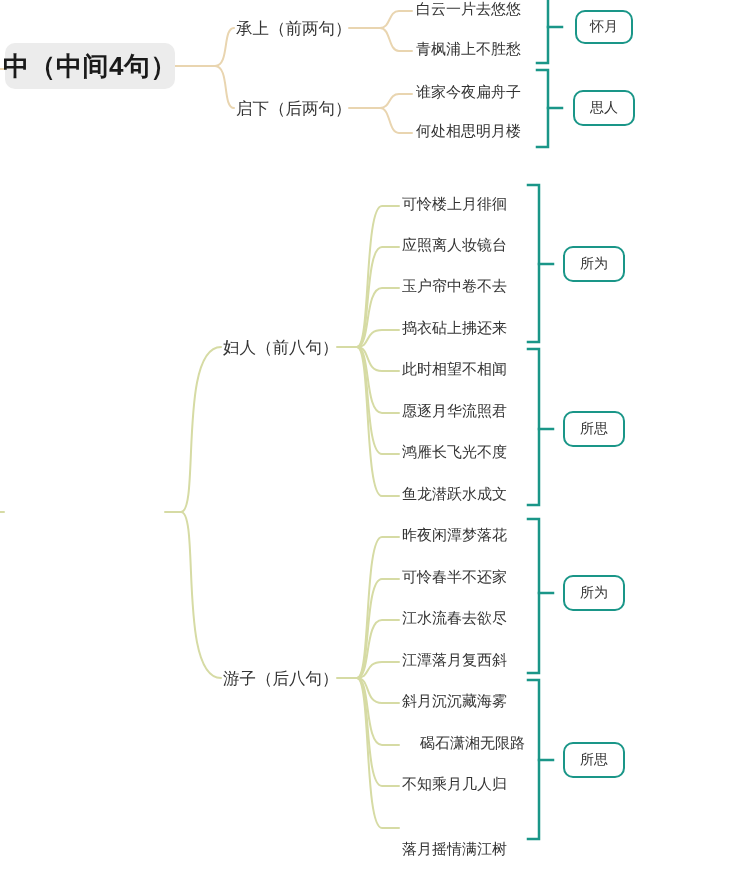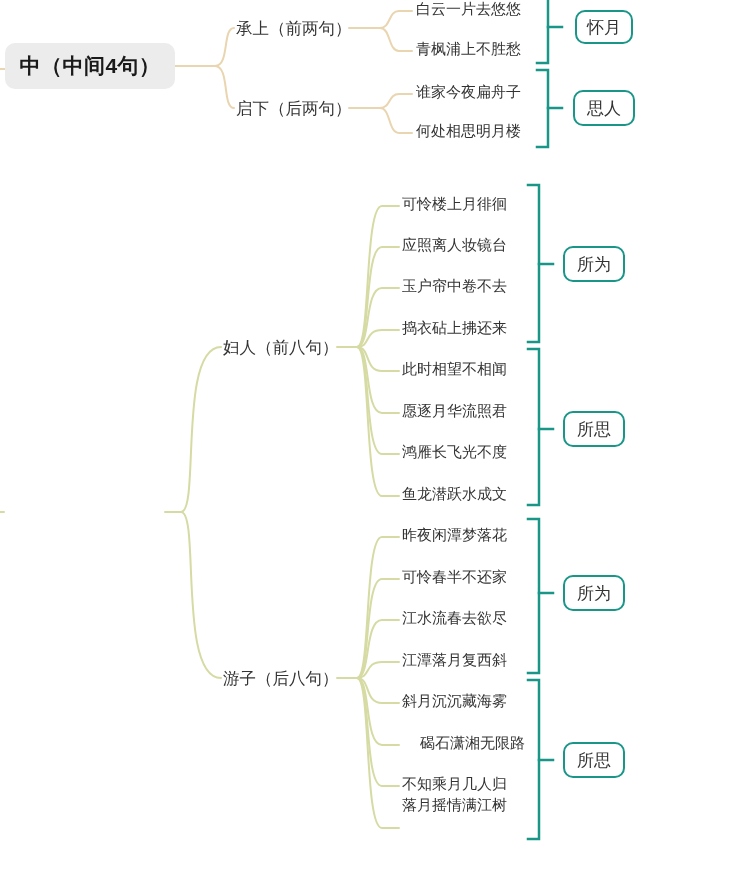--- a/index.html
+++ b/index.html
@@ -19,21 +19,21 @@
     background:#ffffff;
     overflow:hidden;
   }
   .connectors{position:absolute;left:0;top:0;}
   .main-node{
     position:absolute;
     background:var(--node-bg);
     border-radius:10px;
     display:flex;align-items:center;justify-content:center;
     font-weight:bold;
-    font-size:21px;
+    font-size:26px;
     color:var(--title-ink);
     letter-spacing:0.5px;
     white-space:nowrap;
   }
   .branch-label{
     position:absolute;
     height:18px;line-height:18px;
     font-size:16.5px;
     color:var(--ink);
     white-space:nowrap;
@@ -44,21 +44,21 @@
     font-size:15px;
     color:var(--ink);
     white-space:nowrap;
   }
   .tag-box{
     position:absolute;
     border:2.5px solid var(--teal);
     border-radius:10px;
     background:#ffffff;
     display:flex;align-items:center;justify-content:center;
-    font-size:17px;
+    font-size:14px;
     color:var(--ink);
     white-space:nowrap;
   }
 </style>
 </head>
 <body>
 
 <div class="canvas">
 
   <svg class="connectors" width="750" height="889" viewBox="0 0 750 889" aria-hidden="true">
@@ -144,20 +144,20 @@
   <div class="poem-line" style="left:402px;top:485px;">鱼龙潜跃水成文</div>
 
   <div class="poem-line" style="left:402px;top:526px;">昨夜闲潭梦落花</div>
   <div class="poem-line" style="left:402px;top:568px;">可怜春半不还家</div>
   <div class="poem-line" style="left:402px;top:609px;">江水流春去欲尽</div>
   <div class="poem-line" style="left:402px;top:651px;">江潭落月复西斜</div>
 
   <div class="poem-line" style="left:402px;top:692px;">斜月沉沉藏海雾</div>
   <div class="poem-line" style="left:420px;top:734px;">碣石潇湘无限路</div>
   <div class="poem-line" style="left:402px;top:775px;">不知乘月几人归</div>
-  <div class="poem-line" style="left:402px;top:796px;">落月摇情满江树</div>
+  <div class="poem-line" style="left:402px;top:840px;">落月摇情满江树</div>
 
   <div class="tag-box" style="left:563px;top:246px;width:62px;height:36px;">所为</div>
   <div class="tag-box" style="left:563px;top:411px;width:62px;height:36px;">所思</div>
   <div class="tag-box" style="left:563px;top:575px;width:62px;height:36px;">所为</div>
   <div class="tag-box" style="left:563px;top:742px;width:62px;height:36px;">所思</div>
 
 </div>
 
 </body></html>

